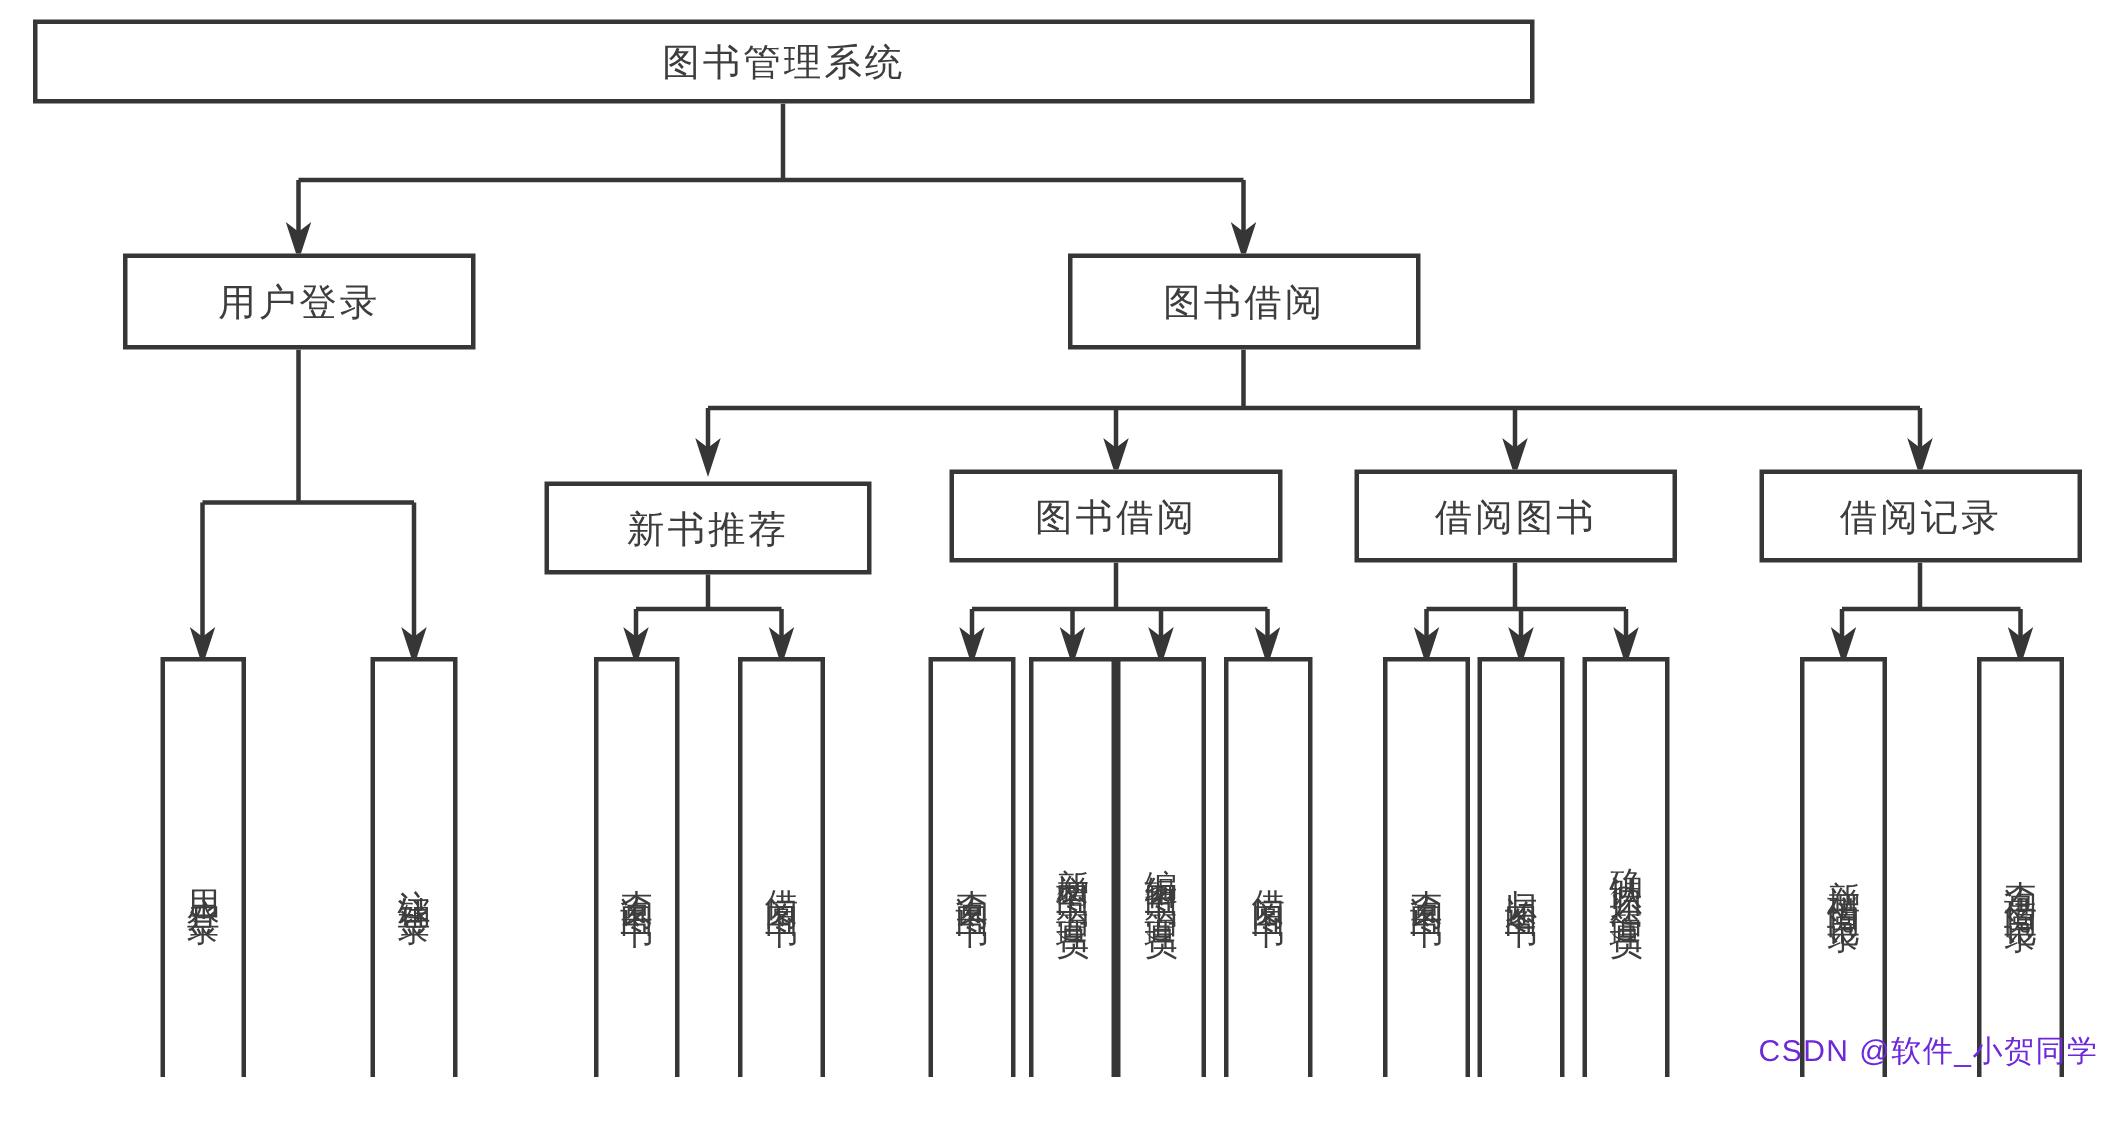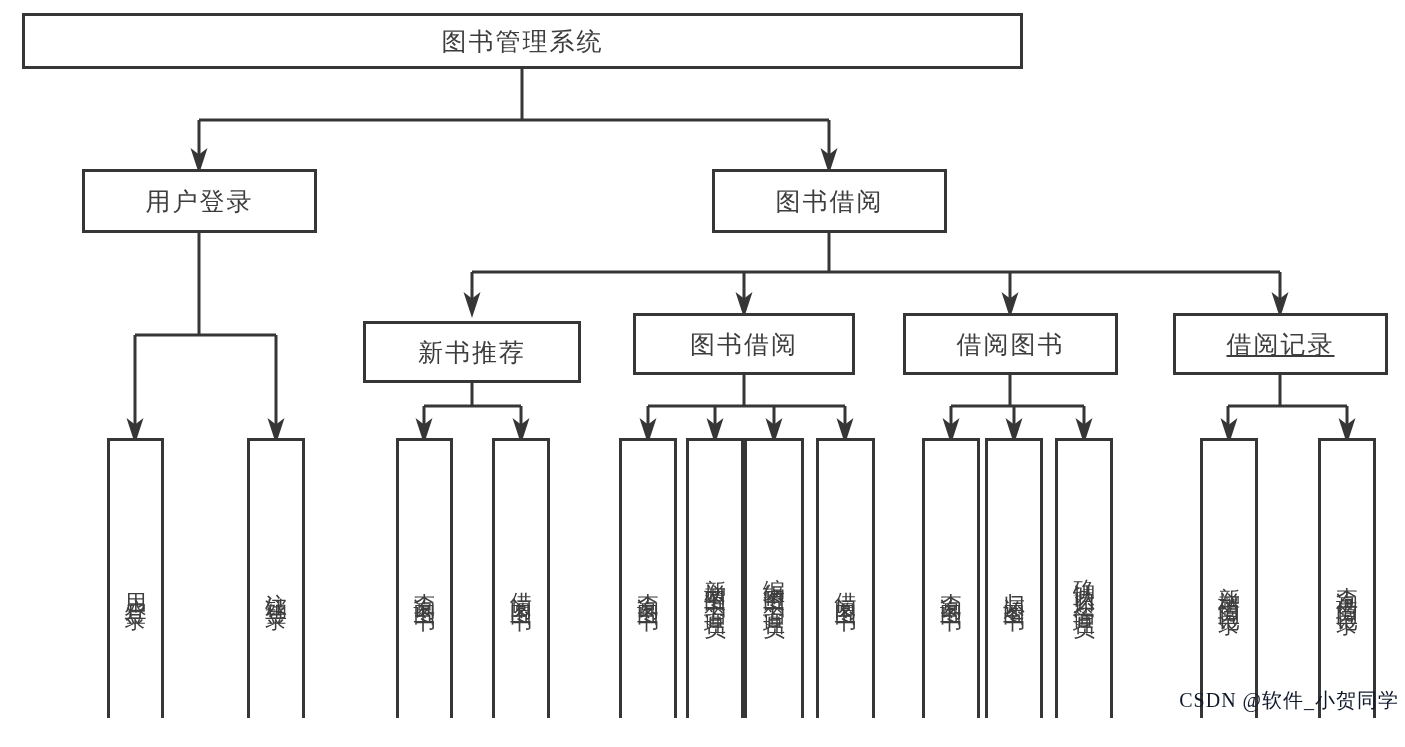--- a/index.html
+++ b/index.html
@@ -39,44 +39,43 @@
   }
   
   .n-root        { left: 22px;   top: 13px;  width: 1001px; height: 56px; }
   
   .n-user-login  { left: 82px;   top: 169px; width: 235px;  height: 64px; }
   .n-book-mgmt   { left: 712px;  top: 169px; width: 235px;  height: 64px; }
   
   .n-new-book    { left: 363px;  top: 321px; width: 218px;  height: 62px; }
   .n-borrowing   { left: 633px;  top: 313px; width: 222px;  height: 62px; }
   .n-current     { left: 903px;  top: 313px; width: 215px;  height: 62px; }
-  .n-records     { left: 1173px; top: 313px; width: 215px;  height: 62px; text-decoration: underline; }
+  .n-records     { left: 1173px; top: 313px; width: 215px;  height: 62px; }
   
   .leaf { top: 438px; height: 297px; }
   .n-l-user-login   { left: 107px;  width: 57px; }
   .n-l-logout       { left: 247px;  width: 58px; }
   .n-l-nbr-query    { left: 396px;  width: 57px; }
   .n-l-nbr-borrow   { left: 492px;  width: 58px; }
   .n-l-bb-query     { left: 619px;  width: 58px; }
   .n-l-bb-add       { left: 686px;  width: 58px; }
   .n-l-bb-edit      { left: 744px;  width: 60px; }
   .n-l-bb-borrow    { left: 816px;  width: 59px; }
   .n-l-cb-query     { left: 922px;  width: 58px; }
   .n-l-cb-return    { left: 985px;  width: 58px; }
   .n-l-cb-confirm   { left: 1055px; width: 58px; }
   .n-l-rec-add      { left: 1200px; width: 58px; }
   .n-l-rec-query    { left: 1318px; width: 58px; }
   .watermark {
     position: absolute;
     right: 6px;
     bottom: 4px;
-    color: #0f172a;
+    color: #6d28d9;
     font-size: 20px;
     letter-spacing: 1px;
-    font-family: Liberation Serif, serif;
   }
 </style>
 </head>
 <body>
 
 <div class="canvas">
 
   <svg class="connector-layer" viewBox="0 0 1405 747" xmlns="http://www.w3.org/2000/svg">
     <defs>
       <g id="arrowhead">

